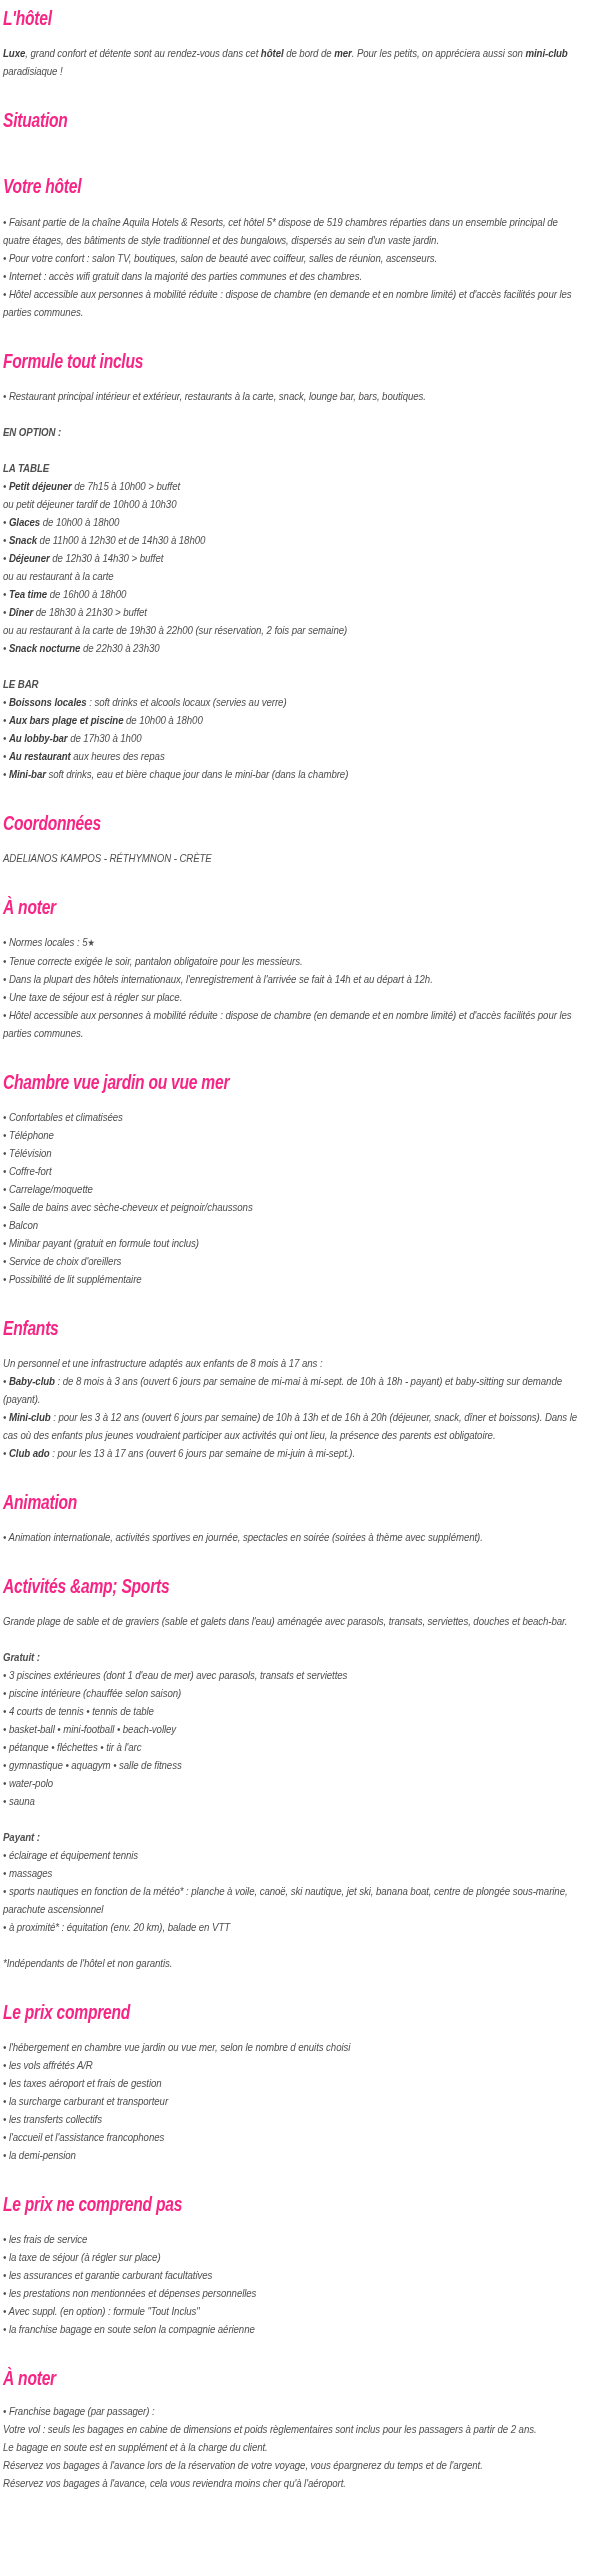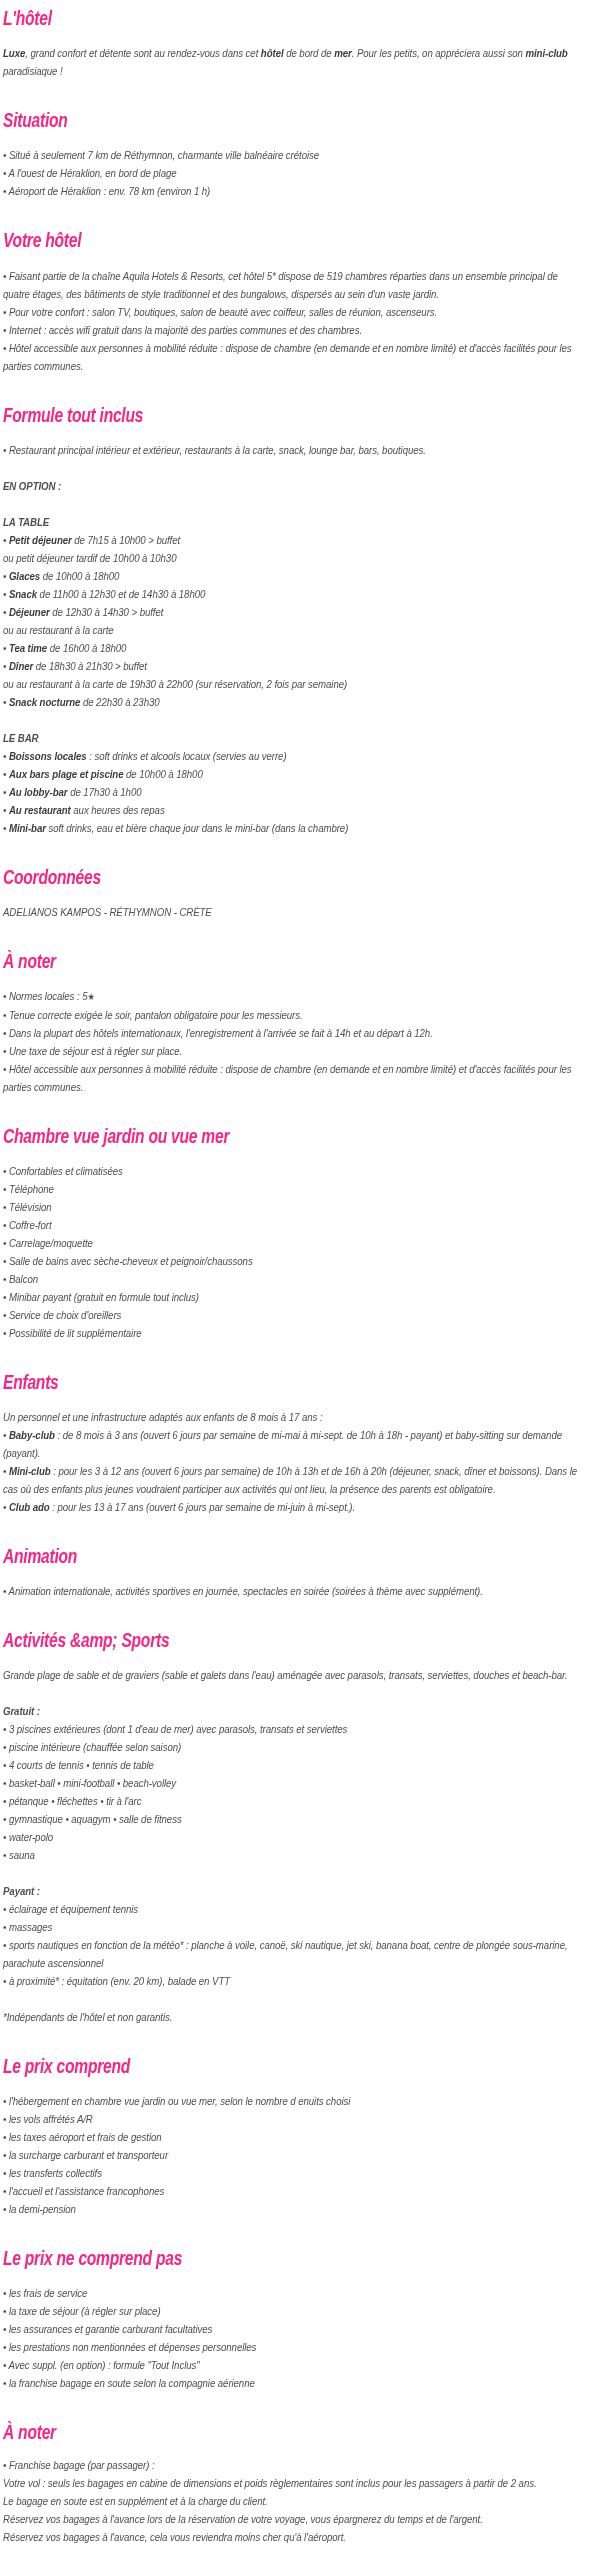--- a/index.html
+++ b/index.html
@@ -73,25 +73,20 @@
 <div class="page">
   <div class="top-pad"></div>
 
   <h2 class="section-title">L'hôtel</h2>
   <div class="gap-after-title"></div>
   <p class="body-text"><b>Luxe</b>, grand confort et détente sont au rendez-vous dans cet <b>hôtel</b> de bord de <b>mer</b>. Pour les petits, on appréciera aussi son <b>mini-club</b> paradisiaque !</p>
   <div class="gap-section"></div>
 
   <h2 class="section-title">Situation</h2>
   <div class="gap-after-title"></div>
-  <div>
-    <p class="bullet">• Situé à seulement 7 km de Réthymnon, charmante ville balnéaire crétoise</p>
-    <p class="bullet">• A l'ouest de Héraklion, en bord de plage</p>
-    <p class="bullet">• Aéroport de Héraklion : env. 78 km (environ 1 h)</p>
-  </div>
   <div class="gap-section"></div>
 
   <h2 class="section-title">Votre hôtel</h2>
   <div class="gap-after-title"></div>
   <div>
     <p class="bullet">• Faisant partie de la chaîne Aquila Hotels &amp; Resorts, cet hôtel 5* dispose de 519 chambres réparties dans un ensemble principal de quatre étages, des bâtiments de style traditionnel et des bungalows, dispersés au sein d'un vaste jardin.</p>
     <p class="bullet">• Pour votre confort : salon TV, boutiques, salon de beauté avec coiffeur, salles de réunion, ascenseurs.</p>
     <p class="bullet">• Internet : accès wifi gratuit dans la majorité des parties communes et des chambres.</p>
     <p class="bullet">• Hôtel accessible aux personnes à mobilité réduite : dispose de chambre (en demande et en nombre limité) et d'accès facilités pour les parties communes.</p>
   </div>

